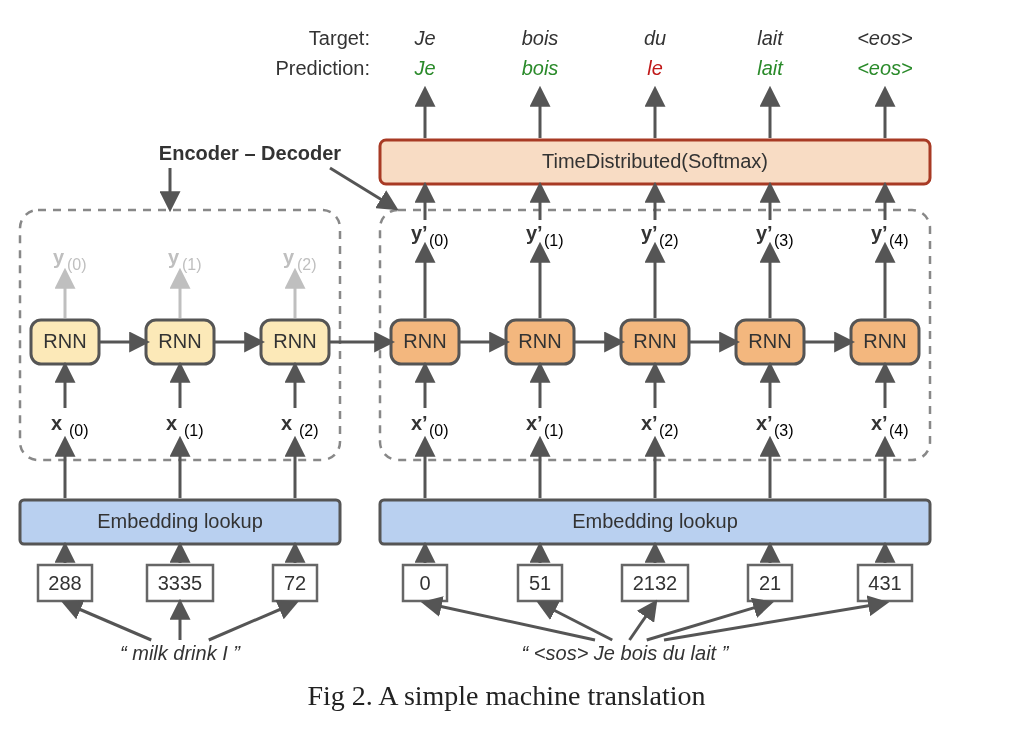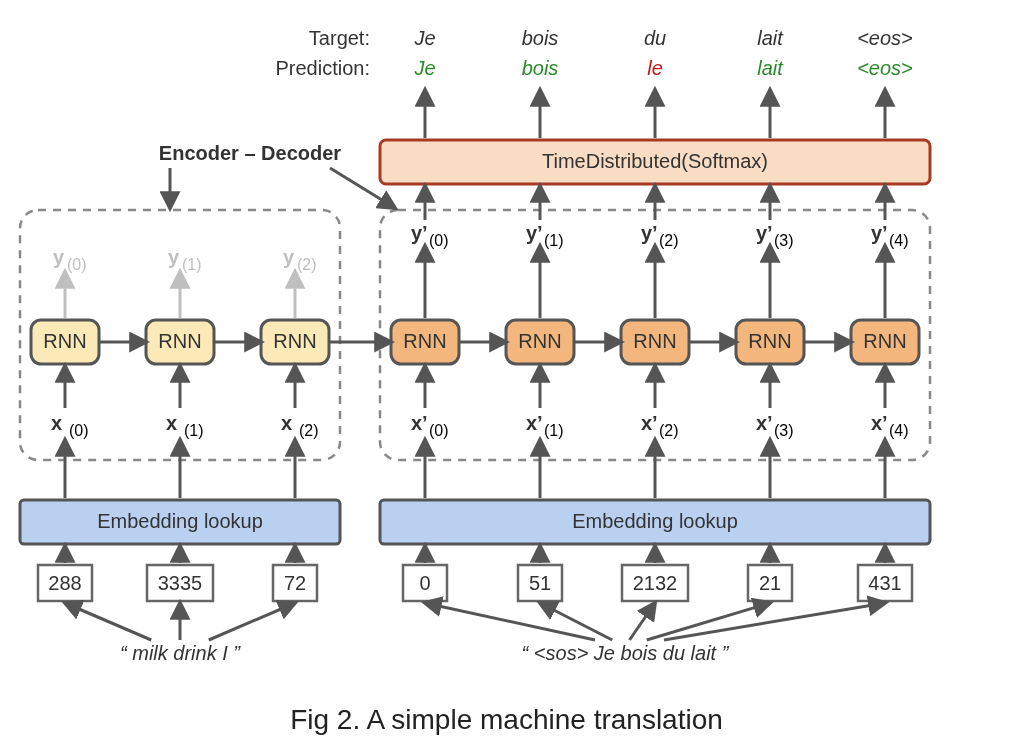--- a/index.html
+++ b/index.html
@@ -9,24 +9,24 @@
     height: 740px;
     font-family: Arial, Helvetica, sans-serif;
     background: #fff;
     color: #222;
     position: relative;
   }
   svg { display:block; }
   .caption {
     position: absolute;
     left: 0; right: 0;
-    bottom: 4px;
+    bottom: 28px;
     text-align: center;
     font-size: 28px;
-    font-family: Liberation Sans, sans-serif;
+    font-family: Liberation Serif, serif;
   }
   .tlabel { font-size: 20px; fill:#333; }
   .tlabel-it { font-style: italic; }
   .green { fill: #2a8a2a; }
   .red   { fill: #c01818; }
   .grey  { fill: #bfbfbf; }
   .rnn-enc { fill:#fce9b8; stroke:#555; stroke-width:3; }
   .rnn-dec { fill:#f3b77e; stroke:#555; stroke-width:3; }
   .embed   { fill:#b9d0f0; stroke:#555; stroke-width:3; }
   .softmax { fill:#f8dcc4; stroke:#a83a24; stroke-width:3; }

